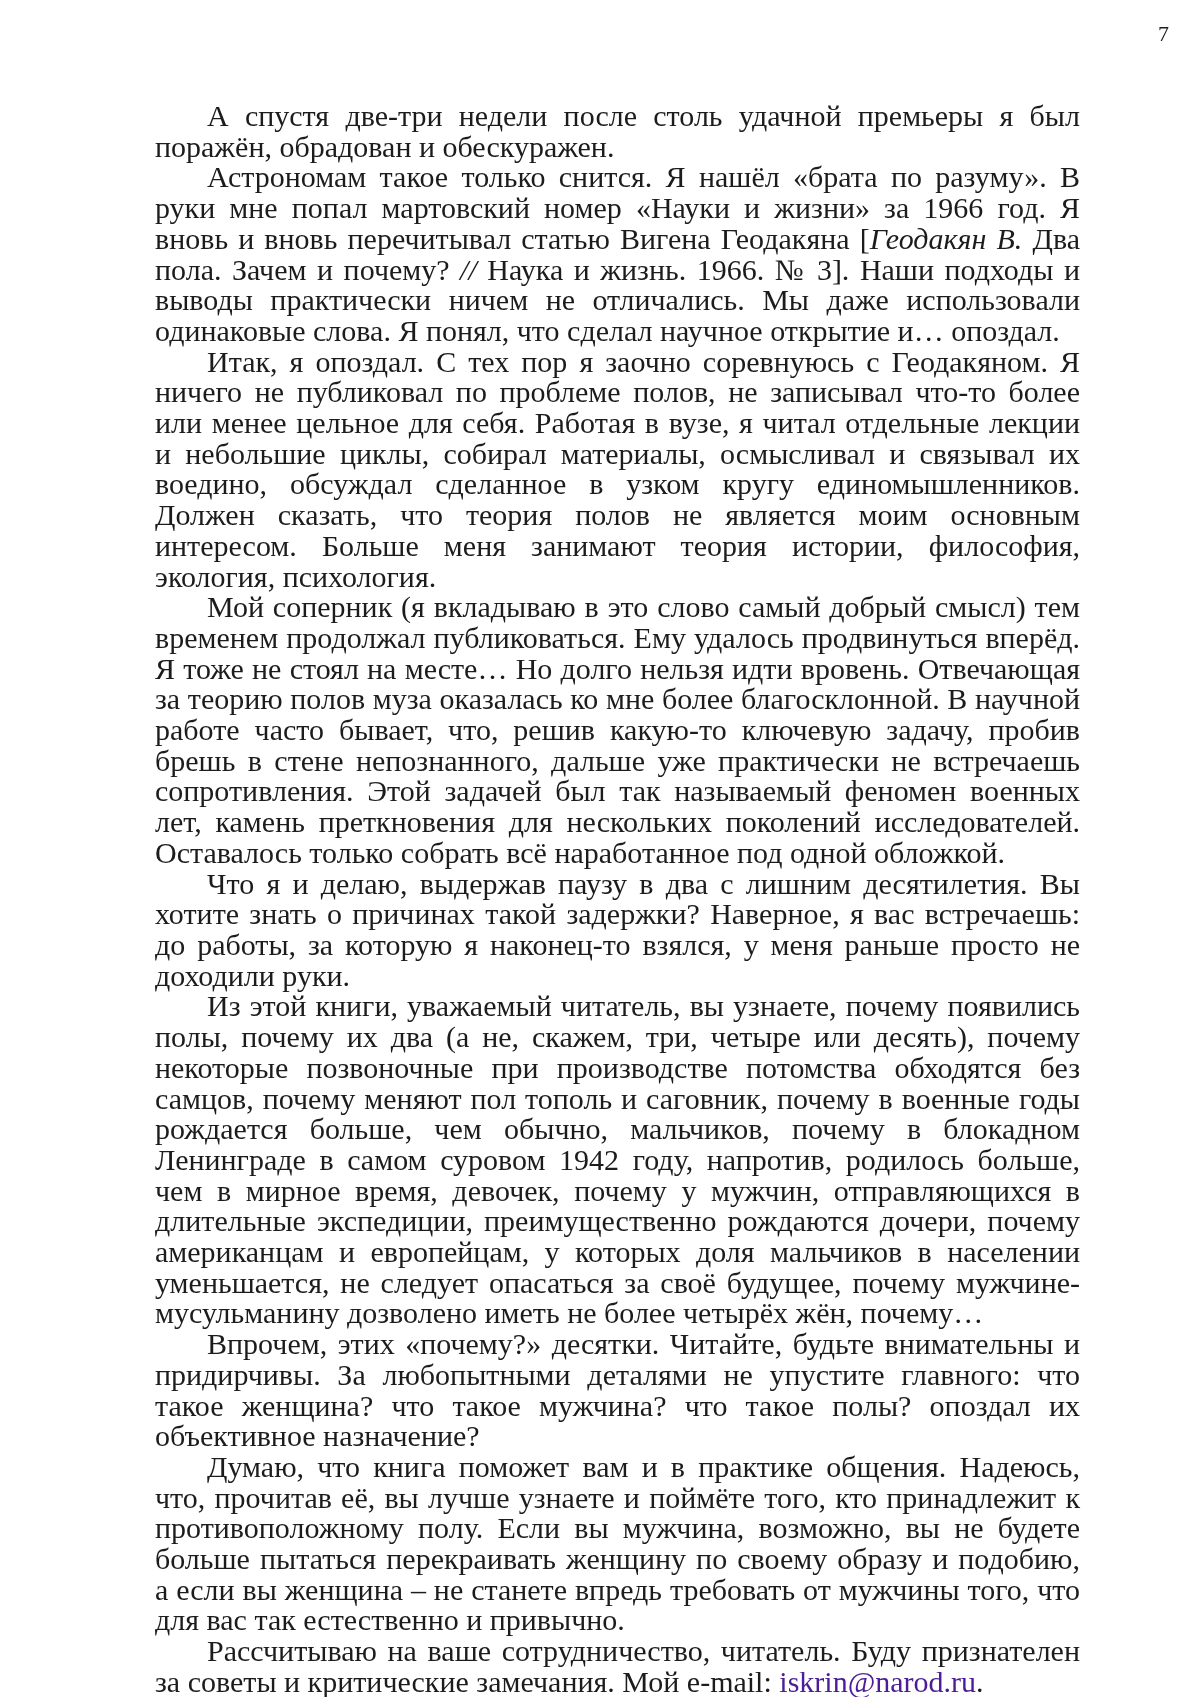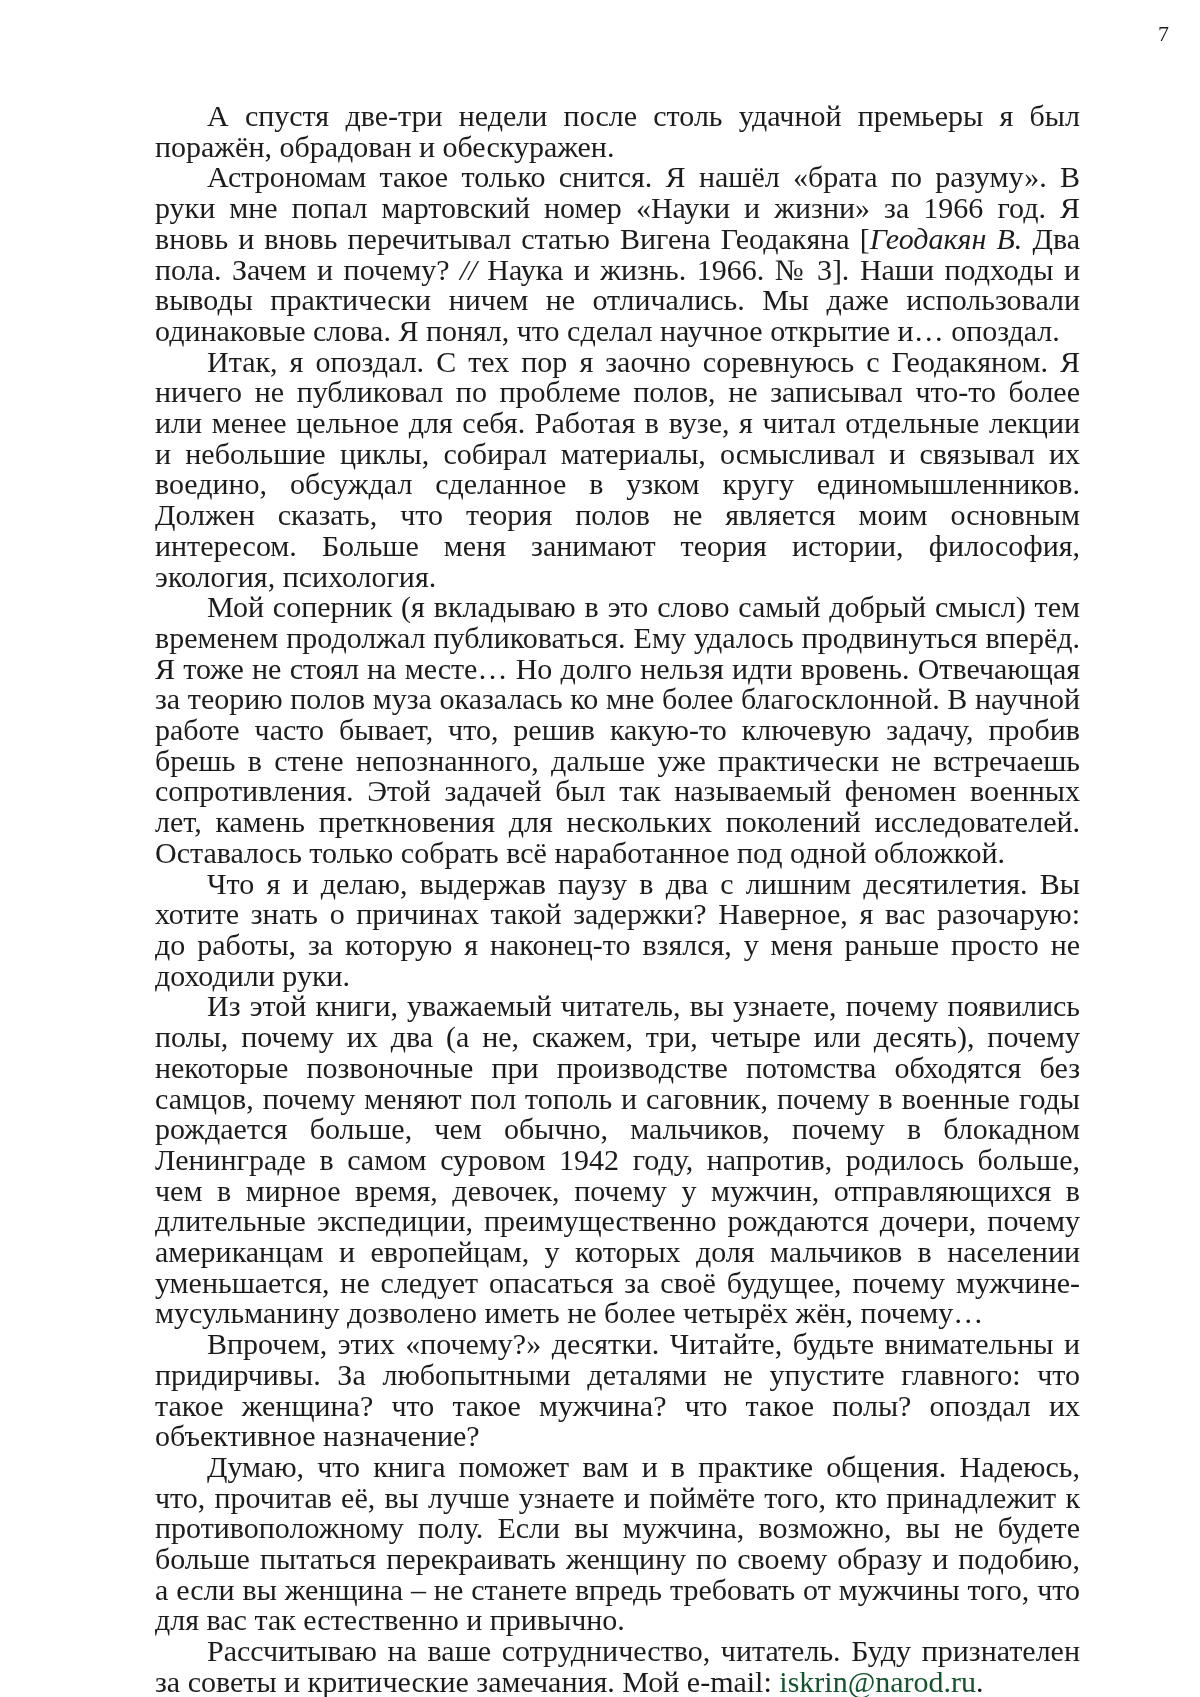--- a/index.html
+++ b/index.html
@@ -33,21 +33,21 @@
   }
   .text-block p {
     margin: 0;
     text-indent: 52px;
     text-align: justify;
   }
   .italic {
     font-style: italic;
   }
   a.email-link {
-    color: #14532d;
+    color: #4c1d95;
     text-decoration: none;
     cursor: pointer;
   }
   .signature {
     display: flex;
     justify-content: flex-end;
     gap: 70px;
     margin-top: 36px;
     margin-right: -32px;
     font-style: italic;
@@ -59,21 +59,21 @@
 
 <div class="page-number">7</div>
 
 <div class="text-block">
   <p>А спустя две-три недели после столь удачной премьеры я был поражён, обрадован и обескуражен.</p>
 
   <p><span>Астрономам такое только снится. Я нашёл «брата по разуму». В руки мне попал мартовский номер «Науки и жизни» за 1966 год. Я вновь и вновь перечитывал статью Вигена Геодакяна [</span><span class="italic">Геодакян В.</span><span> Два пола. Зачем и почему? </span><span class="italic">//</span><span> Наука и жизнь. 1966. № 3]. Наши подходы и выводы практически ничем не отличались. Мы даже использовали одинаковые слова. Я понял, что сделал научное открытие и… опоздал.</span></p>
 
   <p>Итак, я опоздал. С тех пор я заочно соревнуюсь с Геодакяном. Я ничего не публиковал по проблеме полов, не записывал что-то более или менее цельное для себя. Работая в вузе, я читал отдельные лекции и небольшие циклы, собирал материалы, осмысливал и связывал их воедино, обсуждал сделанное в узком кругу единомышленников. Должен сказать, что теория полов не является моим основным интересом. Больше меня занимают теория истории, философия, экология, психология.</p>
   <p>Мой соперник (я вкладываю в это слово самый добрый смысл) тем временем продолжал публиковаться. Ему удалось продвинуться вперёд. Я тоже не стоял на месте… Но долго нельзя идти вровень. Отвечающая за теорию полов муза оказалась ко мне более благосклонной. В научной работе часто бывает, что, решив какую-то ключевую задачу, пробив брешь в стене непознанного, дальше уже практически не встречаешь сопротивления. Этой задачей был так называемый феномен военных лет, камень преткновения для нескольких поколений исследователей. Оставалось только собрать всё наработанное под одной обложкой.</p>
-  <p>Что я и делаю, выдержав паузу в два с лишним десятилетия. Вы хотите знать о причинах такой задержки? Наверное, я вас разочарую: до работы, за которую я наконец-то взялся, у меня раньше просто не доходили руки.</p>
+  <p>Что я и делаю, выдержав паузу в два с лишним десятилетия. Вы хотите знать о причинах такой задержки? Наверное, я вас встречаешь: до работы, за которую я наконец-то взялся, у меня раньше просто не доходили руки.</p>
   <p>Из этой книги, уважаемый читатель, вы узнаете, почему появились полы, почему их два (а не, скажем, три, четыре или десять), почему некоторые позвоночные при производстве потомства обходятся без самцов, почему меняют пол тополь и саговник, почему в военные годы рождается больше, чем обычно, мальчиков, почему в блокадном Ленинграде в самом суровом 1942 году, напротив, родилось больше, чем в мирное время, девочек, почему у мужчин, отправляющихся в длительные экспедиции, преимущественно рождаются дочери, почему американцам и европейцам, у которых доля мальчиков в населении уменьшается, не следует опасаться за своё будущее, почему мужчине-мусульманину дозволено иметь не более четырёх жён, почему…</p>
   <p>Впрочем, этих «почему?» десятки. Читайте, будьте внимательны и придирчивы. За любопытными деталями не упустите главного: что такое женщина? что такое мужчина? что такое полы? опоздал их объективное назначение?</p>
   <p>Думаю, что книга поможет вам и в практике общения. Надеюсь, что, прочитав её, вы лучше узнаете и поймёте того, кто принадлежит к противоположному полу. Если вы мужчина, возможно, вы не будете больше пытаться перекраивать женщину по своему образу и подобию, а если вы женщина – не станете впредь требовать от мужчины того, что для вас так естественно и привычно.</p>
 
   <p><span>Рассчитываю на ваше сотрудничество, читатель. Буду признателен за советы и критические замечания. Мой e-mail: </span><a class="email-link">iskrin@narod.ru</a><span>.</span></p>
 
   <div class="signature">
     <span>04.01.2001.</span>
     <span>В. Искрин</span>
   </div>

